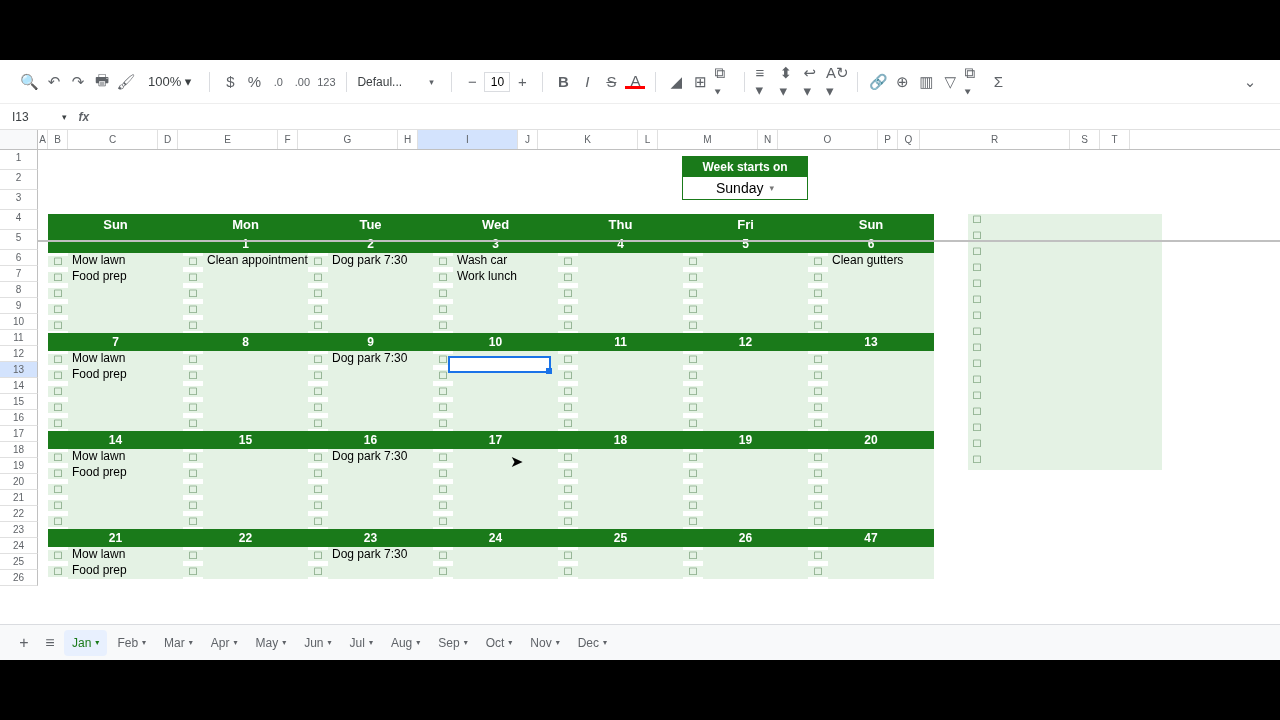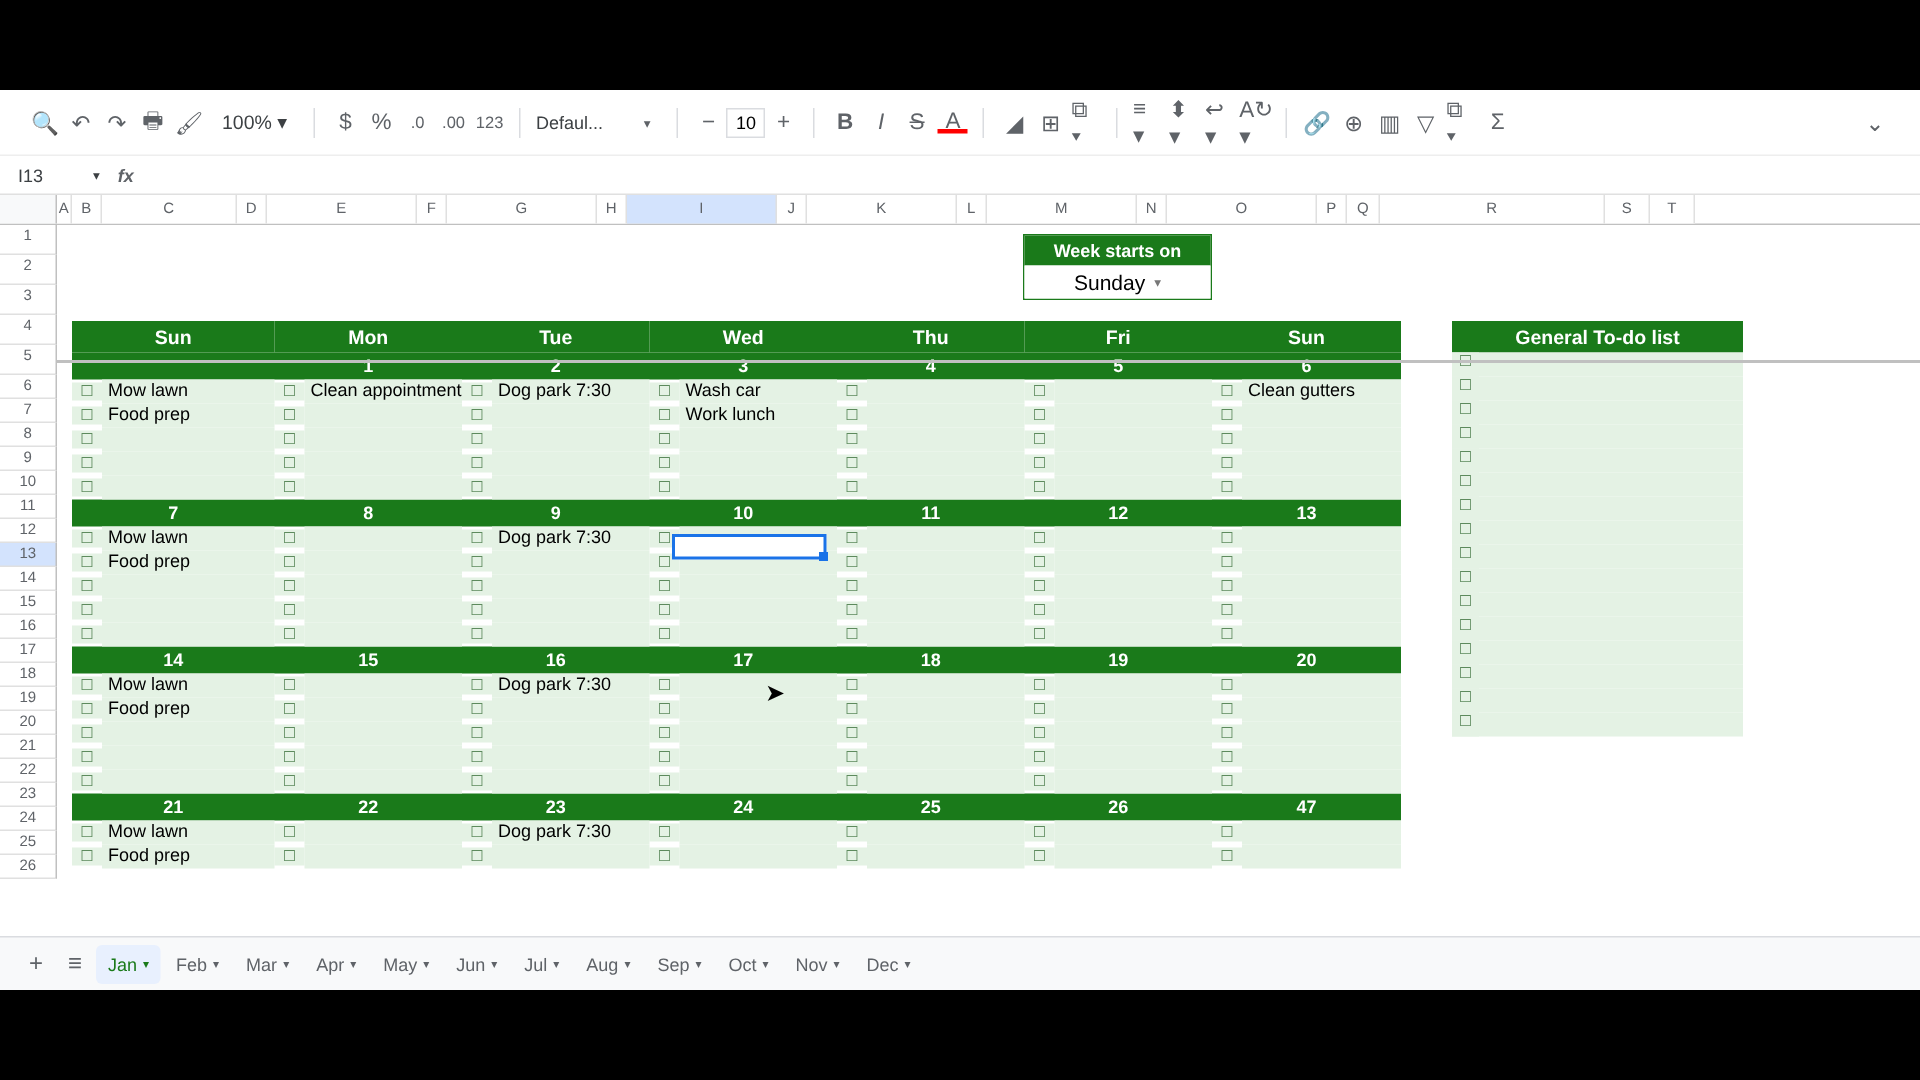--- a/index.html
+++ b/index.html
@@ -763,21 +763,20 @@
                   <div class="txt"></div>
                 </div>
                 <div class="taskcell" style="width: 126px;">
                   <div class="cb" style="background: rgb(228, 242, 228);">☐</div>
                   <div class="txt"></div>
                 </div>
               </div>
             </div>
 
           <div class="todo-panel">
-            <div class="todo-head">General To-do list</div>
             <div id="todo-rows">
                 <div class="todo-row">
                   <div class="cb">☐</div>
                   <div style="flex: 1 1 0%;"></div>
                 </div>
                 <div class="todo-row">
                   <div class="cb">☐</div>
                   <div style="flex: 1 1 0%;"></div>
                 </div>
                 <div class="todo-row">

